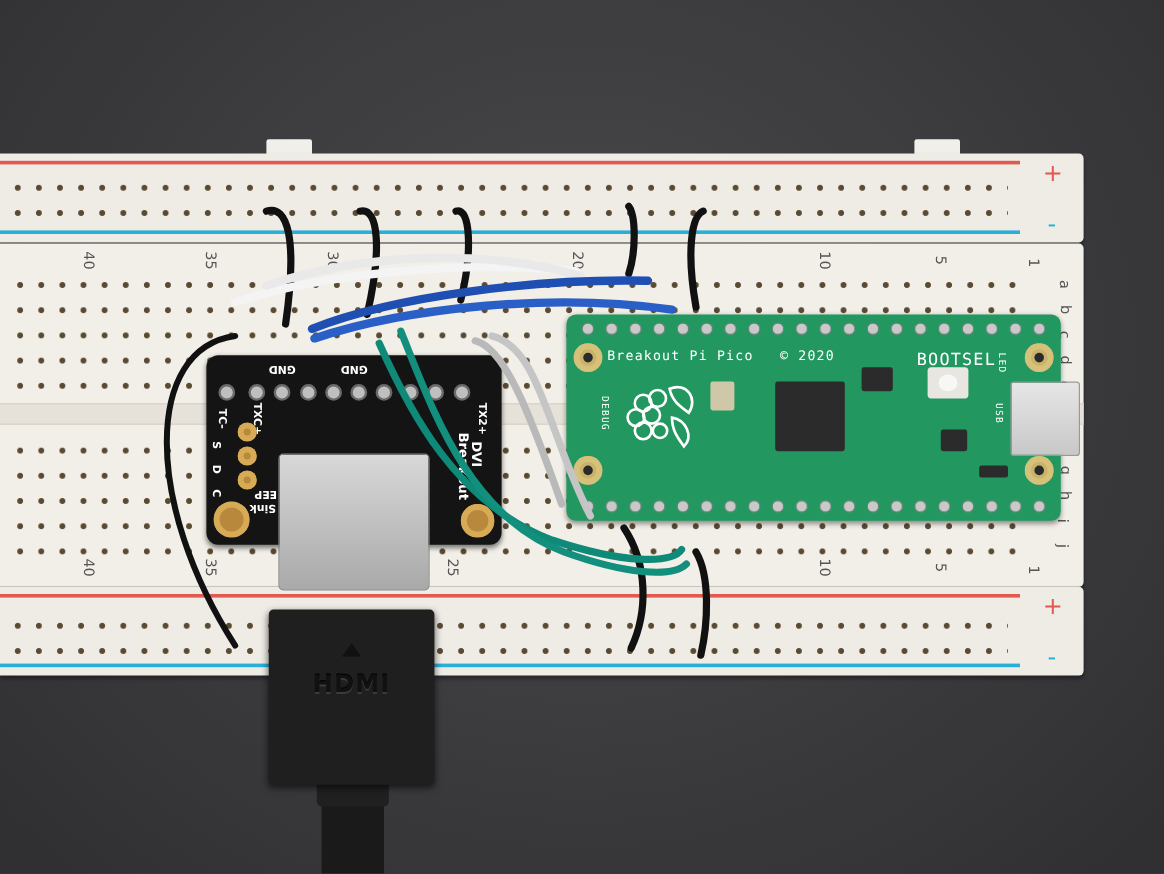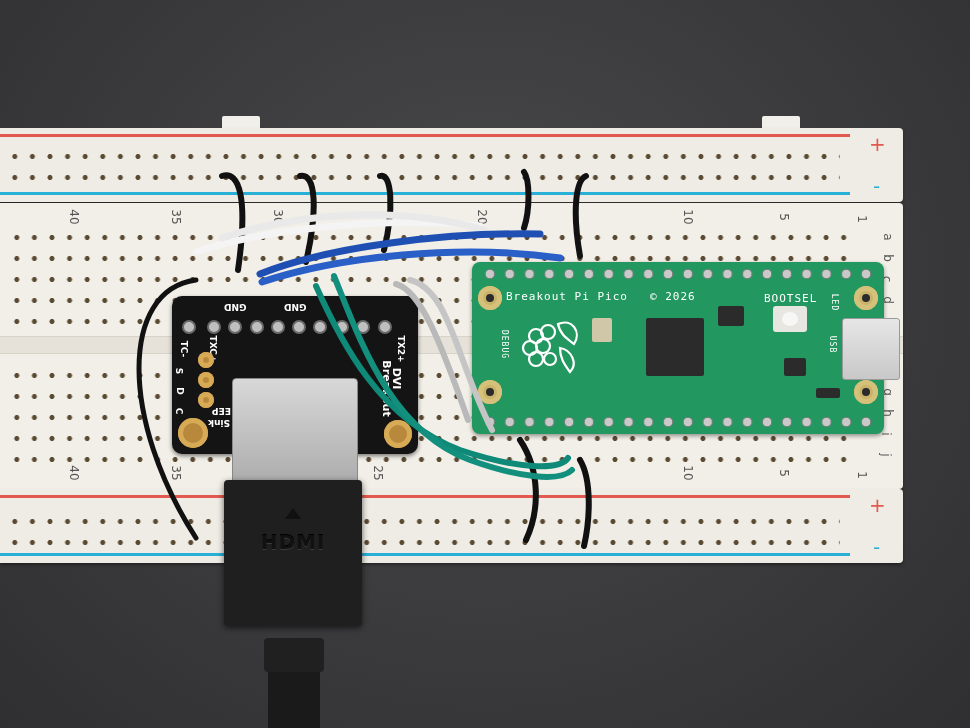--- a/index.html
+++ b/index.html
@@ -25,21 +25,21 @@
   .hole::after{content:"";position:absolute;left:8px;top:8px;width:8px;height:8px;background:#2a2a2a;border-radius:50%;}
   .chip{position:absolute;background:#2b2b2b;border-radius:2px;}
   .usb{position:absolute;left:842px;top:318px;width:56px;height:60px;background:linear-gradient(#e6e6e6,#c8c8c8);border-radius:3px;border:1px solid #999;}
   .bootsel{position:absolute;left:773px;top:306px;width:34px;height:26px;background:#e8e6e0;border-radius:3px;}
   .bootsel::after{content:"";position:absolute;left:9px;top:6px;width:16px;height:14px;border-radius:50%;background:#f7f7f5;}
   .dvi{position:absolute;left:172px;top:296px;width:246px;height:158px;background:#141414;border-radius:10px;box-shadow:0 2px 4px rgba(0,0,0,.5);}
   .dvi .pin{position:absolute;top:24px;width:10px;height:10px;border-radius:50%;background:#bfbfbf;border:2px solid #6a6a6a;}
   .dvi .lbl{position:absolute;color:#fff;font-size:9px;font-weight:bold;}
   .brass{position:absolute;width:22px;height:22px;border-radius:50%;background:#b8893c;box-shadow:inset 0 0 0 5px #d7aa55;}
   .hdmi-port{position:absolute;left:232px;top:378px;width:124px;height:112px;background:linear-gradient(#d8d8d8,#a9a9a9);border-radius:4px;border:1px solid #888;}
-  .plug{position:absolute;left:224px;top:480px;width:138px;height:146px;background:#1f1f20;border-radius:4px;box-shadow:0 2px 6px rgba(0,0,0,.6);}
+  .plug{position:absolute;left:224px;top:508px;width:138px;height:146px;background:#1f1f20;border-radius:4px;box-shadow:0 2px 6px rgba(0,0,0,.6);}
   .plug .logo{position:absolute;left:0;width:138px;top:50px;text-align:center;color:#111;font-weight:bold;font-size:20px;letter-spacing:1px;text-shadow:0 1px 0 #3a3a3a,0 -1px 0 #000;}
   .plug .arrow{position:absolute;left:61px;top:28px;width:0;height:0;border-left:8px solid transparent;border-right:8px solid transparent;border-bottom:11px solid #111;}
   .cable{position:absolute;left:268px;top:638px;width:52px;height:90px;background:#1a1a1b;}
   .cable::before{content:"";position:absolute;left:-4px;top:0;width:60px;height:34px;background:#202021;border-radius:4px;}
   svg.wires{position:absolute;left:0;top:0;}
 </style>
 </head>
 <body>
 
 <div class="scene"></div>
@@ -92,22 +92,22 @@
   <div class="stripe blue" style="left:0;top:64px;width:850px;"></div>
   <div class="railsign plus" style="left:869px;top:6px;">+</div>
   <div class="railsign minus" style="left:873px;top:48px;">-</div>
   <div class="holes" style="left:6px;top:22px;width:834px;height:42px;"></div>
 </div>
 
 <div class="pico">
   <div class="pinrow" style="top:4px;"></div>
   <div class="pinrow" style="top:152px;"></div>
   <div class="pcbtext" style="left:34px;top:28px;">Breakout Pi Pico</div>
-  <div class="pcbtext" style="left:178px;top:28px;">© 2026</div>
-  <div class="pcbtext" style="left:292px;top:30px;font-size:11px;">BOOTSEL</div>
+  <div class="pcbtext" style="left:178px;top:28px;">© 2020</div>
+  <div class="pcbtext" style="left:292px;top:30px;font-size:14px;">BOOTSEL</div>
   <div class="pcbtext" style="left:354px;top:36px;font-size:8px;transform:rotate(90deg);">LED</div>
   <div class="pcbtext" style="left:352px;top:78px;font-size:8px;transform:rotate(90deg);">USB</div>
   <div class="pcbtext" style="left:18px;top:78px;font-size:8px;transform:rotate(90deg);">DEBUG</div>
   <div class="hole" style="left:6px;top:24px;"></div>
   <div class="hole" style="left:6px;top:118px;"></div>
   <div class="hole" style="left:382px;top:24px;"></div>
   <div class="hole" style="left:382px;top:118px;"></div>
   <svg style="position:absolute;left:42px;top:52px;" width="72" height="64" viewBox="0 0 72 64">
     <g fill="none" stroke="#fff" stroke-width="2.2">
       <circle cx="22" cy="22" r="7"></circle>

